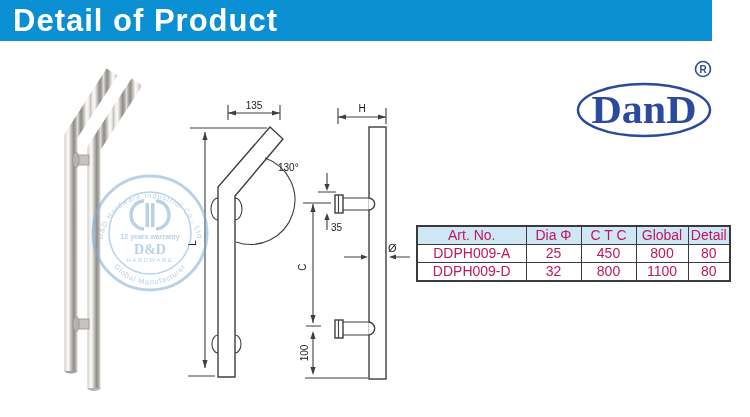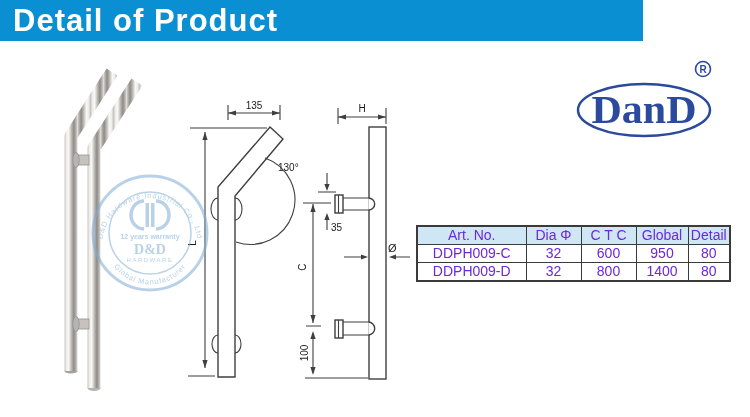--- a/index.html
+++ b/index.html
@@ -1,29 +1,29 @@
 <!DOCTYPE html>
 <html><head>
 <meta charset="utf-8">
 <style>
   html,body{margin:0;padding:0;background:#ffffff;}
   .screen{position:relative;width:750px;height:417px;background:#fff;overflow:hidden;
           font-family:"Liberation Sans",sans-serif;}
-  .header{position:absolute;left:0;top:0;width:643px;height:41px;background:#0a8fd2;}
+  .header{position:absolute;left:0;top:0;width:712px;height:41px;background:#0a8fd2;}
   .header .title{display:block;padding-left:13px;line-height:41px;color:#ffffff;
                  font-size:31px;font-weight:bold;letter-spacing:1px;white-space:nowrap;}
   .abs{position:absolute;}
   
   .dl{stroke:#3f3f3f;stroke-width:1.1;fill:none;}
   .ol{stroke:#3f3f3f;stroke-width:1.4;fill:#ffffff;}
   .ar{fill:#3f3f3f;stroke:none;}
   .dt{font:10px "Liberation Sans",sans-serif;fill:#1a1a1a;}
   
   table.spec{border-collapse:collapse;table-layout:fixed;width:313px;
-             font:14px "Liberation Sans",sans-serif;color:#6d28d9;}
+             font:14px "Liberation Sans",sans-serif;color:#be185d;}
   table.spec th,table.spec td{border:1px solid #3a3a3a;text-align:center;
              padding:0 2px;height:17px;line-height:17px;font-weight:normal;
              overflow:hidden;white-space:nowrap;}
   table.spec{border:2px solid #3a3a3a;}
   .wm{opacity:.55;}
 </style>
 </head>
 <body>
 
 <div class="screen">
@@ -169,29 +169,29 @@
       <tr style="background: rgb(207, 231, 245);">
         <th>Art. No.</th>
         <th>Dia Φ</th>
         <th>C T C</th>
         <th>Global</th>
         <th>Detail</th>
       </tr>
     </thead>
     <tbody>
       <tr>
-        <td>DDPH009-C</td>
-        <td>32</td>
-        <td>600</td>
-        <td>950</td>
+        <td>DDPH009-A</td>
+        <td>25</td>
+        <td>450</td>
+        <td>800</td>
         <td>80</td>
       </tr>
       <tr>
         <td>DDPH009-D</td>
         <td>32</td>
         <td>800</td>
-        <td>1400</td>
+        <td>1100</td>
         <td>80</td>
       </tr>
     </tbody>
   </table>
 
 </div>
 
 </body></html>

